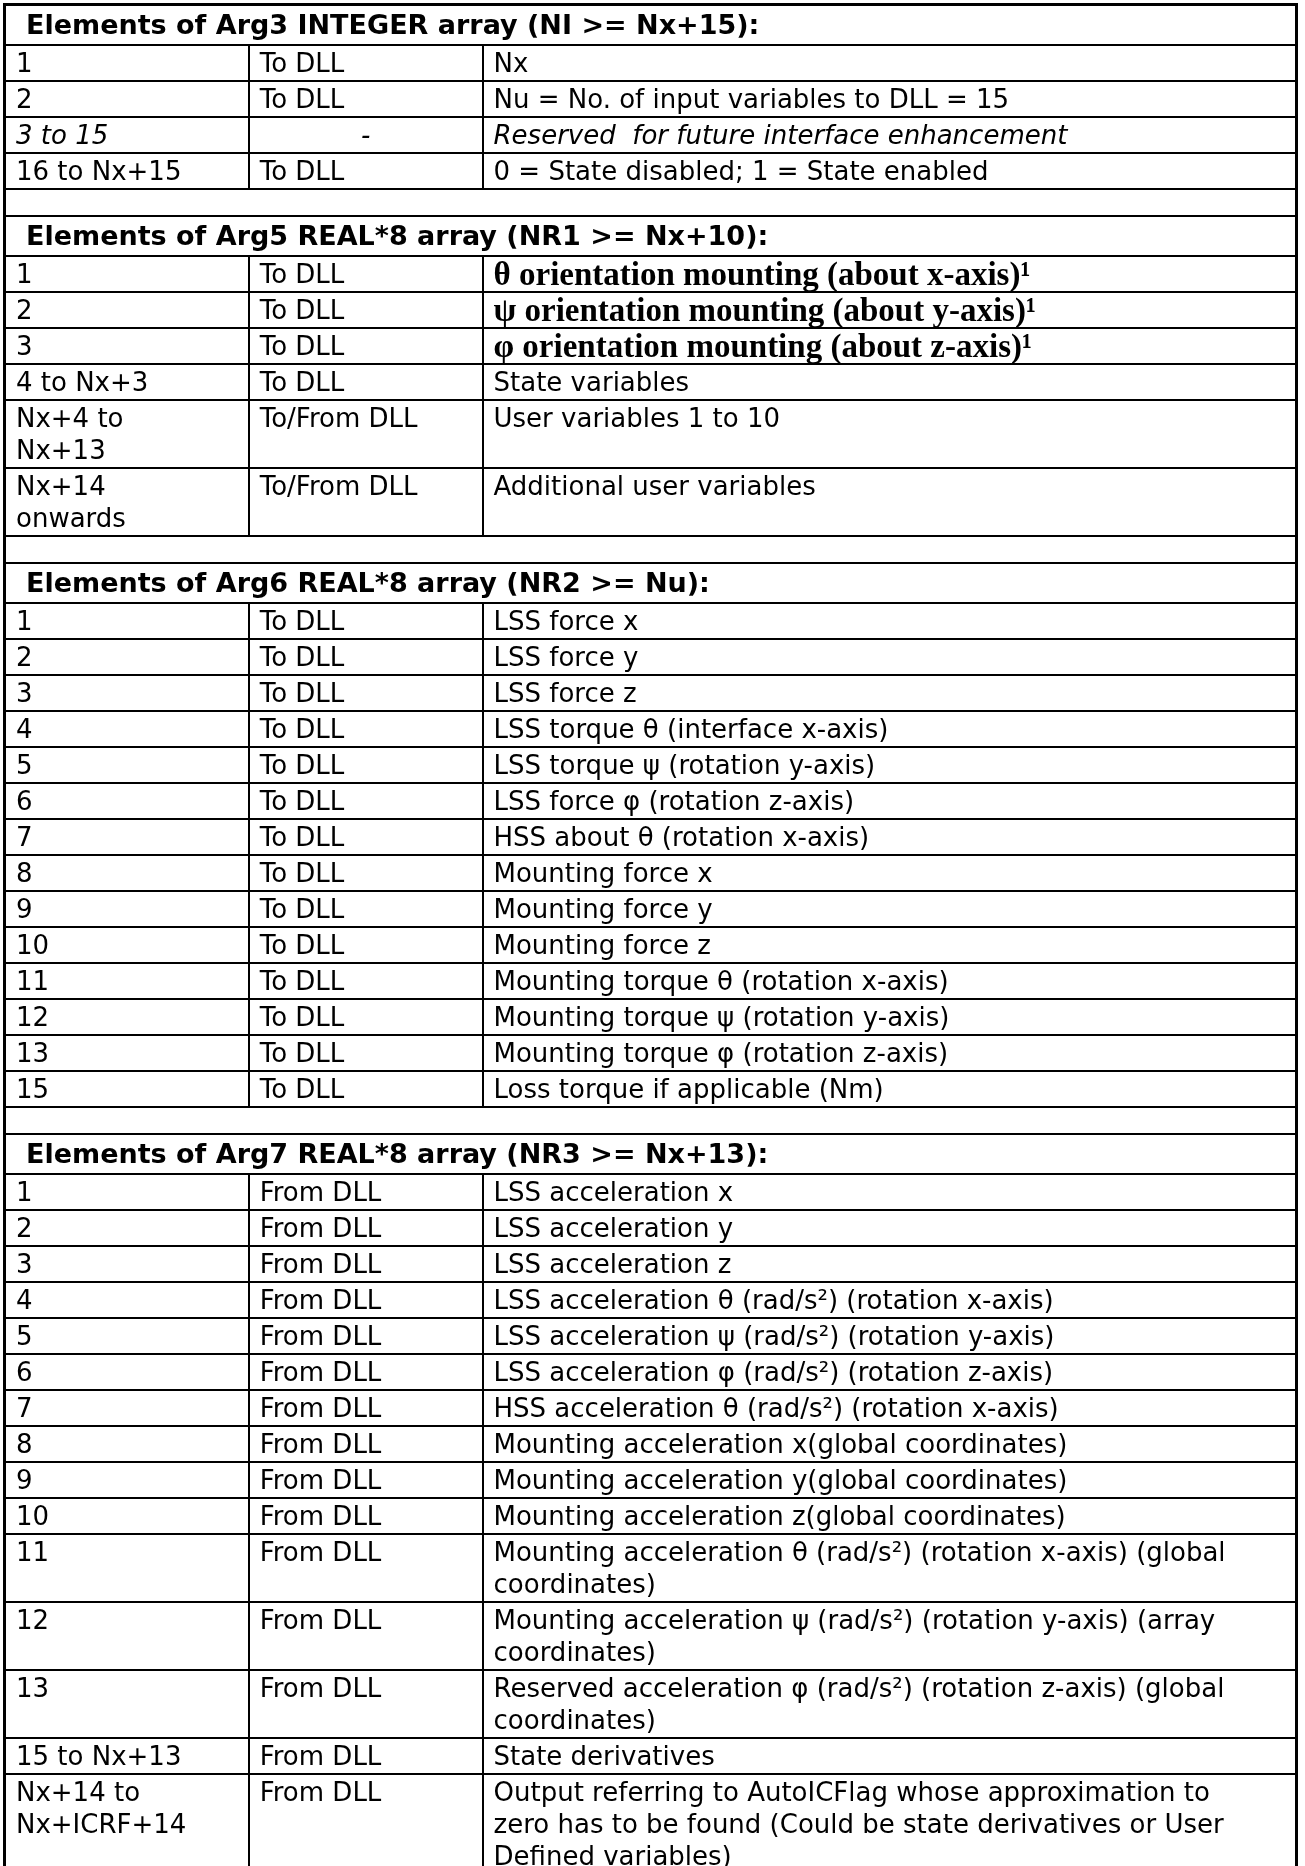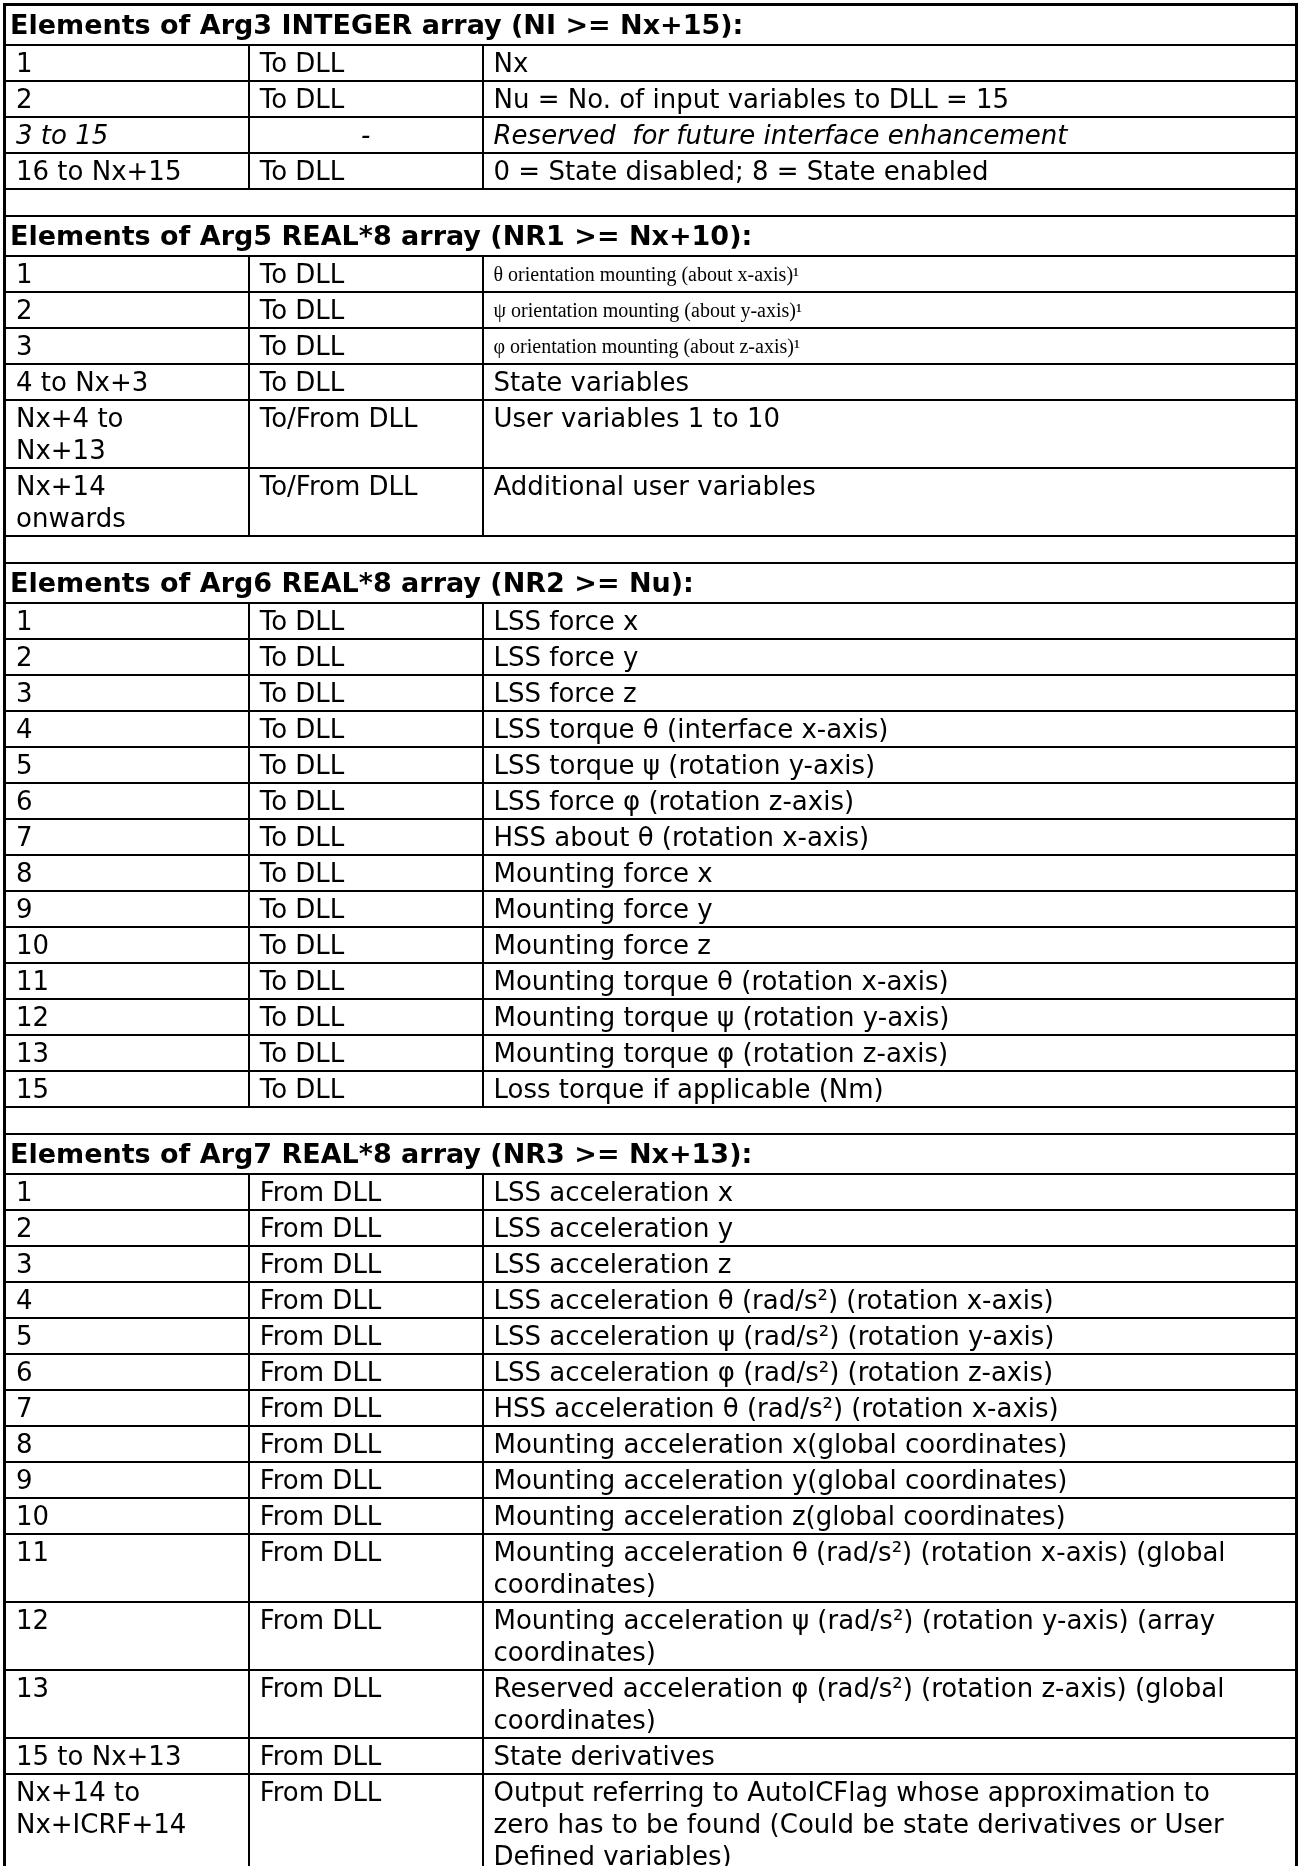--- a/index.html
+++ b/index.html
@@ -27,34 +27,35 @@
     font-size: 26px;
     line-height: 32px;
     white-space: pre-wrap;
     overflow: hidden;
   }
   td.cell-dir { padding-left: 17px; }
   tr.section-header td {
     font-weight: bold;
     font-size: 27px;
     line-height: 34px;
-    padding: 2px 4px;
+    padding: 2px 20px;
     margin-top: 44px;
   }
   tr.spacer td {
     border-left: none;
     border-right: none;
     height: 25px;
     padding: 0;
   }
   tr.italic-row td { font-style: italic; }
   tr.italic-row td.cell-dir { text-align: center; }
   tr.serif-desc td.cell-desc {
     font-family: "Liberation Serif", "DejaVu Serif", serif;
-    font-size: 20px;
+    font-size: 33px;
+    font-weight: bold;
   }
 </style>
 </head>
 <body>
 
 <table class="doc-table">
   <colgroup>
     <col style="width:18.9%">
     <col style="width:18.1%">
     <col style="width:63%">
@@ -80,21 +81,21 @@
 
   <tr class="italic-row">
     <td class="cell-idx">3 to 15</td>
     <td class="cell-dir">-</td>
     <td class="cell-desc">Reserved  for future interface enhancement</td>
   </tr>
 
   <tr>
     <td class="cell-idx">16 to Nx+15</td>
     <td class="cell-dir">To DLL</td>
-    <td class="cell-desc">0 = State disabled; 8 = State enabled</td>
+    <td class="cell-desc">0 = State disabled; 1 = State enabled</td>
   </tr>
 </tbody>
 
   <tbody>
     <tr class="spacer">
       <td colspan="3"></td>
     </tr>
   </tbody>
 
   <tbody>

